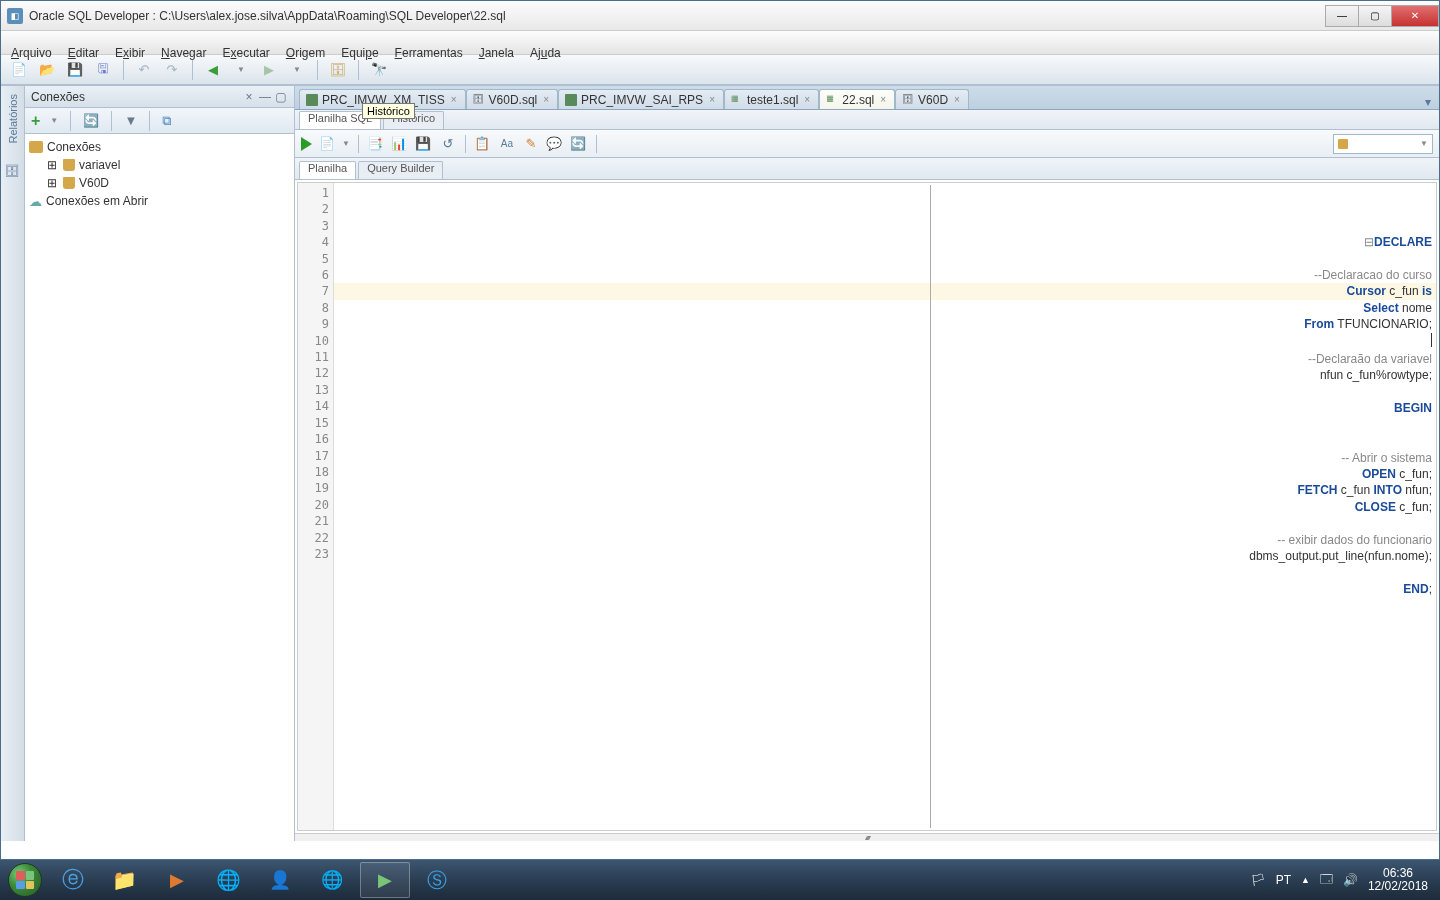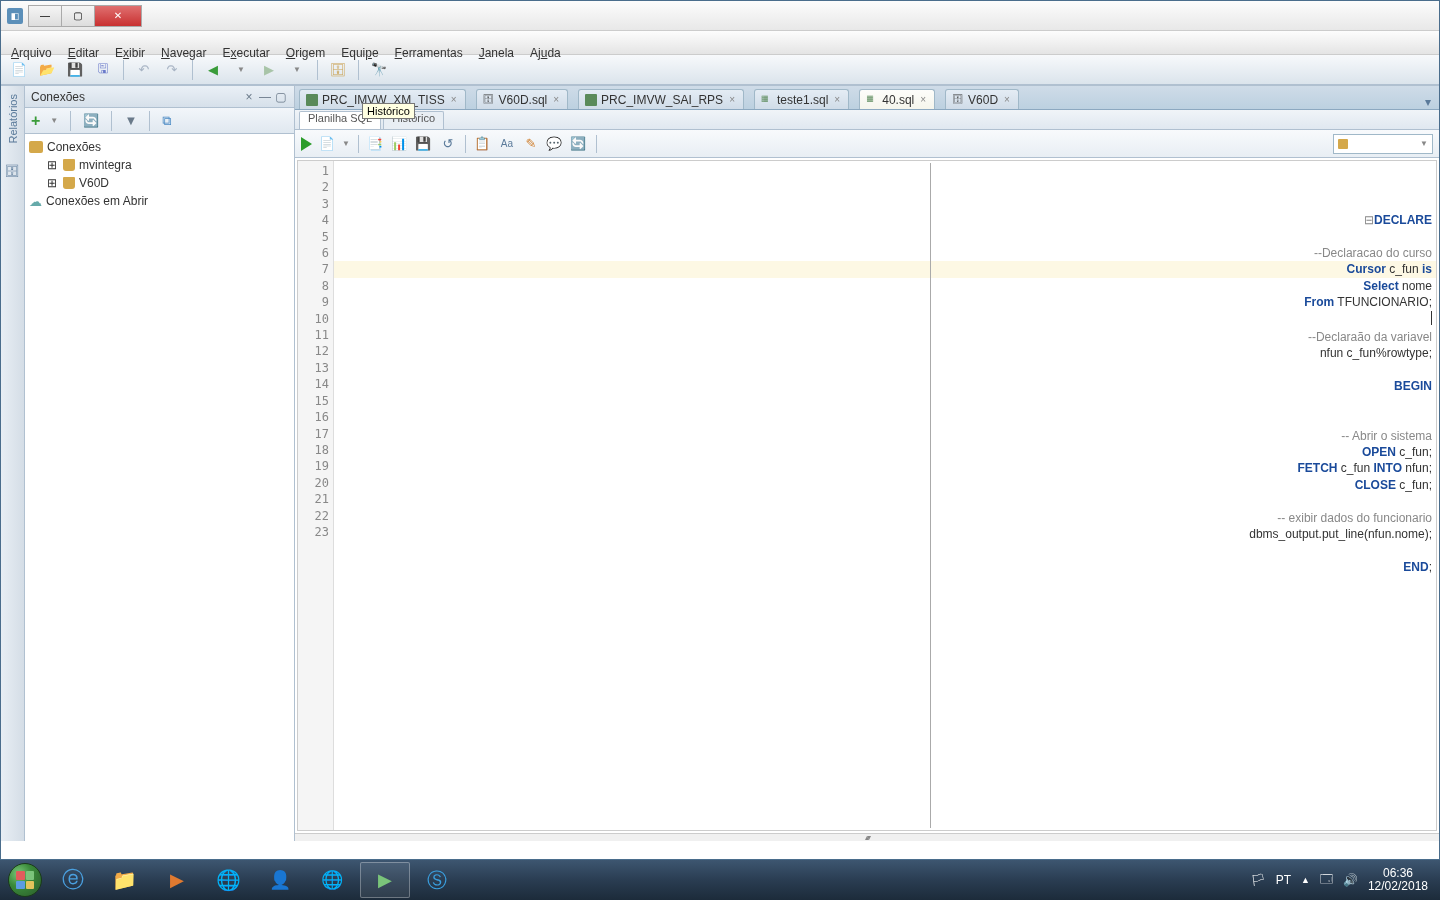--- a/index.html
+++ b/index.html
@@ -30,21 +30,21 @@
 .panel-tools .ico { color:#6a7a8a; font-size:13px;}
 .tree { flex:1; background:#fff; padding:4px 0; color:#333; overflow:auto;}
 .tree .node { height:18px; display:flex; align-items:center; padding-left:4px; gap:4px;}
 .tree .sub { padding-left:20px;}
 .tree .ic { width:14px; display:inline-block; text-align:center;}
 .conn-ic { width:14px; height:12px; background:#d4a84a; border-radius:2px; display:inline-block;}
 .db-ic { width:12px; height:12px; display:inline-block; background:#d4a84a; border-radius:1px 1px 3px 3px;}
 .cloud-ic { color:#6aa; font-size:13px;}
 .editor { flex:1; display:flex; flex-direction:column; background:#fff;}
 .file-tabs { height:24px; background:linear-gradient(#cfdce8,#bcd0e0); display:flex; align-items:flex-end; padding:0 4px; gap:0; border-bottom:1px solid #8ca8c0; overflow:hidden;}
-.ftab { height:20px; padding:0 8px 0 6px; display:flex; align-items:center; gap:4px; background:linear-gradient(#e4ecf4,#d0dce8); border:1px solid #a0b8c8; border-bottom:none; border-radius:3px 3px 0 0; margin-right:10px; font-size:11px; color:#333; white-space:nowrap;}
+.ftab { height:20px; padding:0 8px 0 6px; display:flex; align-items:center; gap:4px; background:linear-gradient(#e4ecf4,#d0dce8); border:1px solid #a0b8c8; border-bottom:none; border-radius:3px 3px 0 0; margin-right:0; font-size:11px; color:#333; white-space:nowrap;}
 .ftab.active { background:linear-gradient(#fdfdfa,#f5f5ec); }
 .ftab .x { color:#888; margin-left:2px; font-size:10px;}
 .ftab .fic { width:12px; height:12px; display:inline-block;}
 .fic-sql{ background:#5a8a5a; border-radius:1px;}
 .fic-sql2{ display:inline-flex; align-items:center; font-size:8px; color:#5a8a5a;}
 .fic-db{ display:inline-flex; align-items:center; font-size:9px;}
 .tooltip-box { position:absolute; top:103px; left:362px; background:#ffffe1; border:1px solid #777; padding:1px 4px; font-size:11px; z-index:10;}
 .subtabs { height:20px; background:linear-gradient(#f0f4f8,#e0e8f0); border-bottom:1px solid #b0c0d0; display:flex; align-items:flex-end; padding:0 4px;}
 .stab { height:18px; padding:0 8px; border:1px solid #b0c0d0; border-bottom:none; border-radius:2px 2px 0 0; background:#e8eef4; color:#555; font-size:11px; margin-right:2px;}
 .stab.active { background:#fff; }
@@ -75,20 +75,21 @@
 .task-icons .ti { width:50px; height:36px; display:flex; align-items:center; justify-content:center; border:1px solid transparent; border-radius:2px;}
 .tray { margin-left:auto; display:flex; align-items:center; gap:10px; color:#fff; padding-right:10px;}
 .tray .clock { text-align:center; line-height:13px; font-size:11px;}
 </style>
 </head>
 <body>
 
 <div class="win">
   <div class="titlebar">
     <span class="icon">◧</span>
+    <span class="title">Oracle SQL Developer : C:\Users\alex.jose.silva\AppData\Roaming\SQL Developer\22.sql</span>
     <div class="winbtns">
       <div>—</div>
       <div>▢</div>
       <div class="close">✕</div>
     </div>
   </div>
 
   <div class="menubar">
     <span><u>A</u>rquivo</span>
     <span><u>E</u>ditar</span>
@@ -146,21 +147,21 @@
         <span class="ico" style="color:#4a8ac4">⧉</span>
       </div>
       <div class="tree">
         <div class="node">
             <span class="conn-ic"></span>
             <span>Conexões</span>
           </div>
         <div class="node sub">
             <span class="ic">⊞</span>
             <span class="db-ic"></span>
-            <span>mvintegra</span>
+            <span>variavel</span>
           </div>
         <div class="node sub">
             <span class="ic">⊞</span>
             <span class="db-ic"></span>
             <span>V60D</span>
           </div>
         <div class="node">
             <span class="cloud-ic">☁</span>
             <span>Conexões em Abrir</span>
           </div>
@@ -184,21 +185,21 @@
             <span>PRC_IMVW_SAI_RPS</span>
             <span class="x">×</span>
           </div>
         <div class="ftab">
             <span class="fic fic-sql2">▦</span>
             <span>teste1.sql</span>
             <span class="x">×</span>
           </div>
         <div class="ftab active">
             <span class="fic fic-sql2">▦</span>
-            <span>40.sql</span>
+            <span>22.sql</span>
             <span class="x">×</span>
           </div>
         <div class="ftab">
             <span class="fic fic-db">🗄</span>
             <span>V60D</span>
             <span class="x">×</span>
           </div>
         <span style="flex:1"></span>
         <span style="color:#5a7a9a;padding:0 4px">▾</span>
       </div>
@@ -224,20 +225,24 @@
         <span class="ico">💬</span>
         <span class="ico">🔄</span>
         <span class="sep"></span>
         <div class="dbpick">
             <span style="width:10px;height:10px;background:#d4a84a;border-radius:1px"></span>
             <span style="flex:1"></span>
             <span style="font-size:8px;color:#888">▼</span>
           </div>
       </div>
 
+      <div class="ws-tabs">
+        <div class="stab active">Planilha</div>
+        <div class="stab">Query Builder</div>
+      </div>
 
       <div class="code-wrap">
         <div class="gutter">1<br>2<br>3<br>4<br>5<br>6<br>7<br>8<br>9<br>10<br>11<br>12<br>13<br>14<br>15<br>16<br>17<br>18<br>19<br>20<br>21<br>22<br>23</div>
         <div class="code">
           <div class="hl-line" style="top:calc(2px + 6*16.4px)"></div>
           <div class="results-split"></div>
 <div class="code-text"><span style="color:#888">⊟</span><span class="kw">DECLARE</span>
 
  <span class="cm">--Declaracao do curso</span>
   <span class="kw">Cursor</span><span> c_fun </span><span class="kw">is</span>

